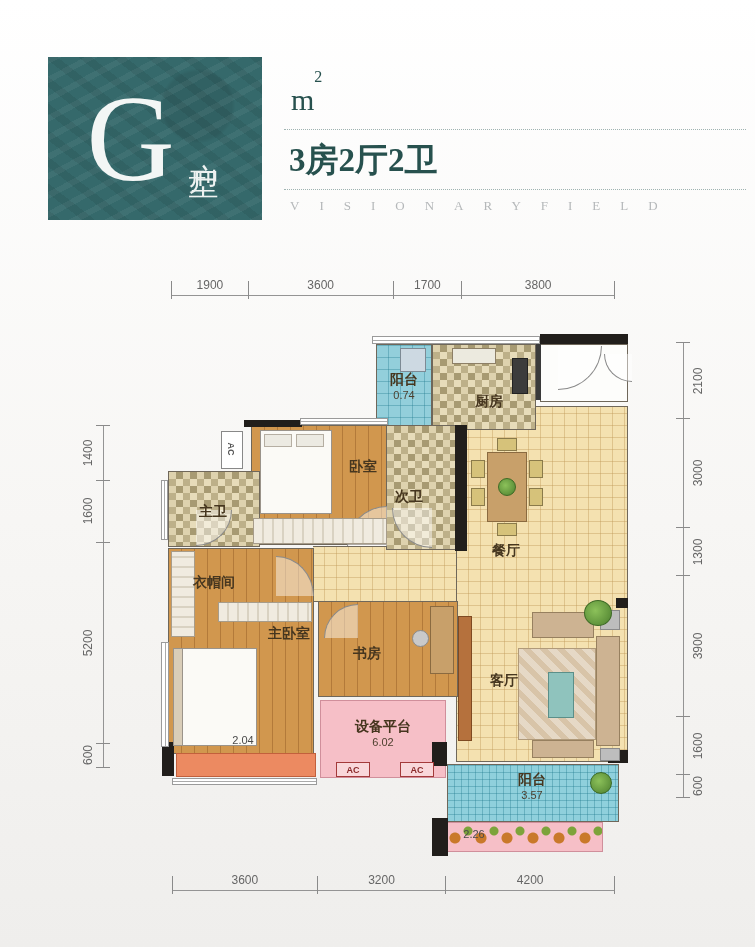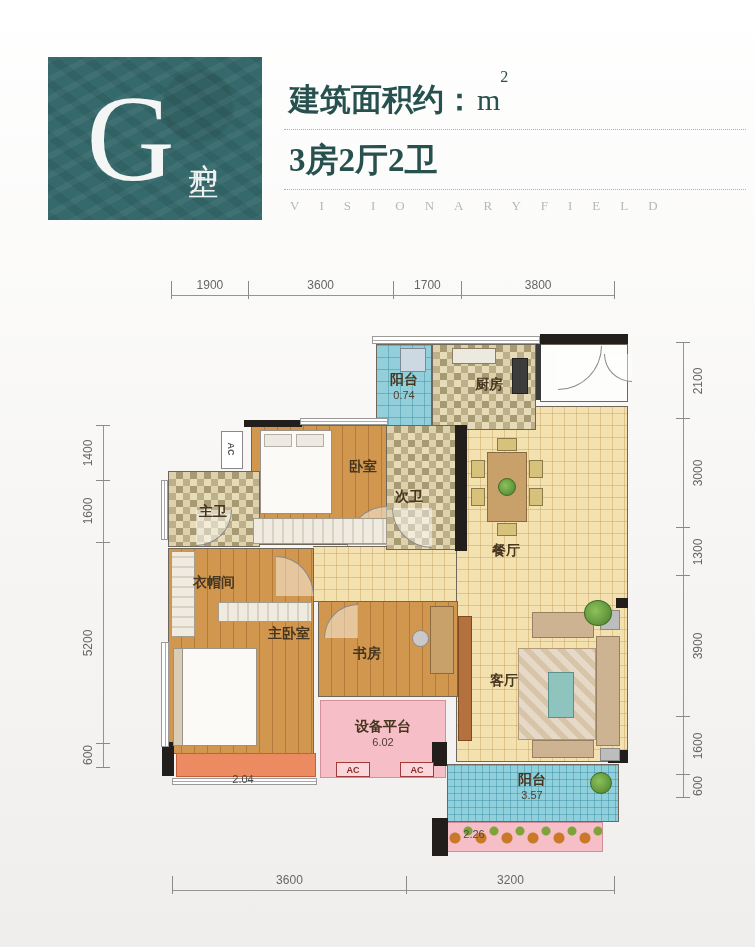--- a/index.html
+++ b/index.html
@@ -157,43 +157,42 @@
   #f-st2{left:600px;top:748px;width:20px;height:13px;background:#bdbdbd;border-color:#8a8a8a;}
   #f-tv{left:458px;top:616px;width:14px;height:125px;background:#b5713d;border-color:#7e4a22;}
   #f-desk{left:430px;top:606px;width:24px;height:68px;background:#c8a06a;border-color:#8a6a40;}
   #f-chair3{left:412px;top:630px;width:17px;height:17px;background:#c9c9c9;border-color:#8a8a8a;border-radius:50%;}
   
   .lab{position:absolute;transform:translate(-50%,-50%);display:flex;flex-direction:column;
     align-items:center;line-height:1.2;white-space:nowrap;z-index:5;}
   .lab .nm{font:bold 14px "Liberation Serif",serif;color:#46361f;}
   .lab .ar{font:11px "Liberation Sans",sans-serif;color:#4d3f2e;}
   .lab .sm{font:11px "Liberation Sans",sans-serif;color:#4a4a4a;}
-  #l-balctop{left:404px;top:386px;} #l-kitchen{left:489px;top:385px;}
+  #l-balctop{left:404px;top:386px;} #l-kitchen{left:489px;top:402px;}
   #l-bed{left:363px;top:467px;} #l-secbath{left:409px;top:497px;}
   #l-mbath{left:213px;top:512px;} #l-cloak{left:214px;top:583px;}
   #l-mbed{left:289px;top:634px;} #l-study{left:367px;top:654px;}
   #l-dining{left:506px;top:551px;} #l-living{left:504px;top:681px;}
   #l-equip{left:383px;top:733px;} #l-balcbot{left:532px;top:786px;}
-  #l-bay{left:243px;top:779px;} #l-flower{left:474px;top:834px;}
+  #l-bay{left:243px;top:740px;} #l-flower{left:474px;top:834px;}
   #l-acplat{left:231px;top:449px;} 
   #l-acplat .vert{writing-mode:vertical-rl;font:bold 9px "Liberation Sans",sans-serif;color:#555;}
   .acbox{position:absolute;width:32px;height:13px;border:1px solid #a33a3a;background:#f9d7da;
     display:flex;align-items:center;justify-content:center;
     font:bold 9px "Liberation Sans",sans-serif;color:#8a2a2a;z-index:5;}
   #ac1{left:336px;top:762px;} #ac2{left:400px;top:762px;}
 </style>
 </head>
 <body>
 
 <div id="logo">
   <span class="g">G</span>
   <span class="suffix">户型</span>
 </div>
 <div id="areaLine">
-  <span class="pre">建筑面积约：</span>
   <span class="unit"><span>m</span><sup>2</sup></span>
 </div>
 <div id="dot1" class="dotline"></div>
 <div id="summary">3房2厅2卫</div>
 <div id="dot2" class="dotline"></div>
 <div id="watermark">VISIONARYFIELD</div>
 
 <div>
 
   <div id="dim-top" class="dim-h">
@@ -209,20 +208,23 @@
       <div class="seg" style="flex-grow: 3800;">
         <span class="dim-label">3800</span>
       </div>
     </div>
   <div id="dim-bottom" class="dim-h">
       <div class="seg" style="flex-grow: 3600;">
         <span class="dim-label">3600</span>
       </div>
       <div class="seg" style="flex-grow: 3200;">
         <span class="dim-label">3200</span>
+      </div>
+      <div class="seg" style="flex-grow: 4200;">
+        <span class="dim-label">4200</span>
       </div>
     </div>
   <div id="dim-left" class="dim-v labL">
       <div class="seg" style="flex-grow: 1400;">
         <span class="dim-label">1400</span>
       </div>
       <div class="seg" style="flex-grow: 1600;">
         <span class="dim-label">1600</span>
       </div>
       <div class="seg" style="flex-grow: 5200;">

